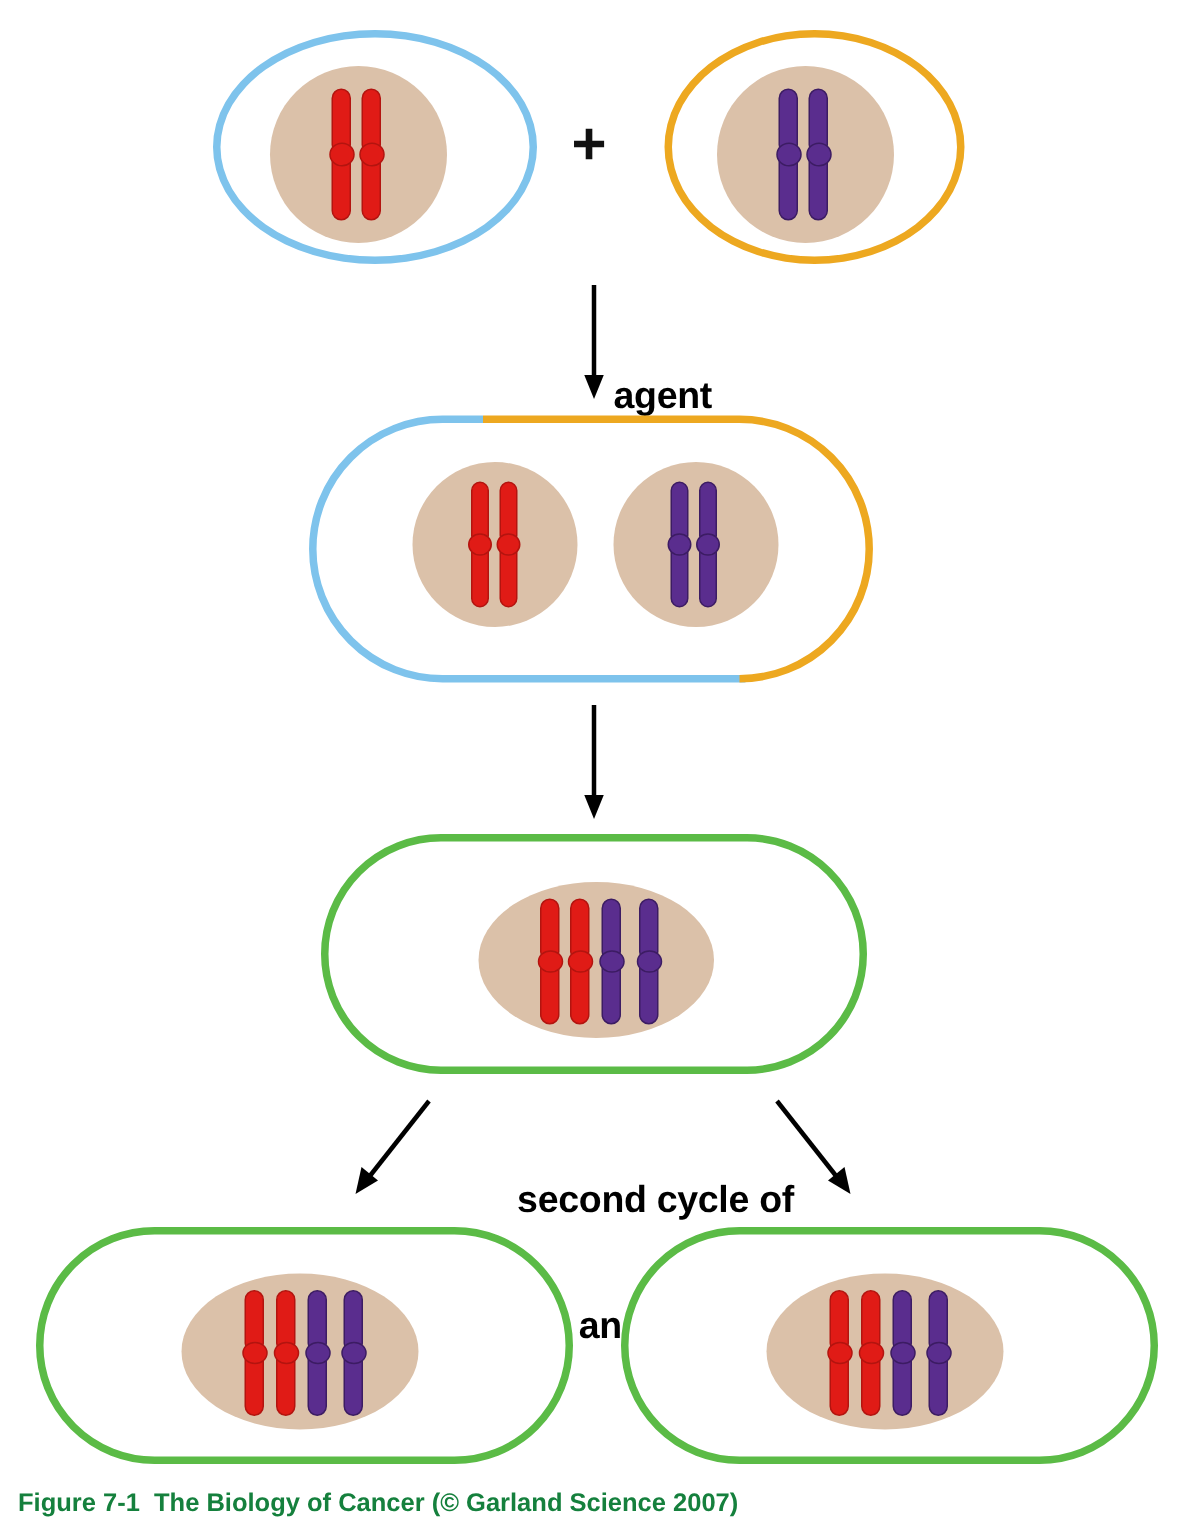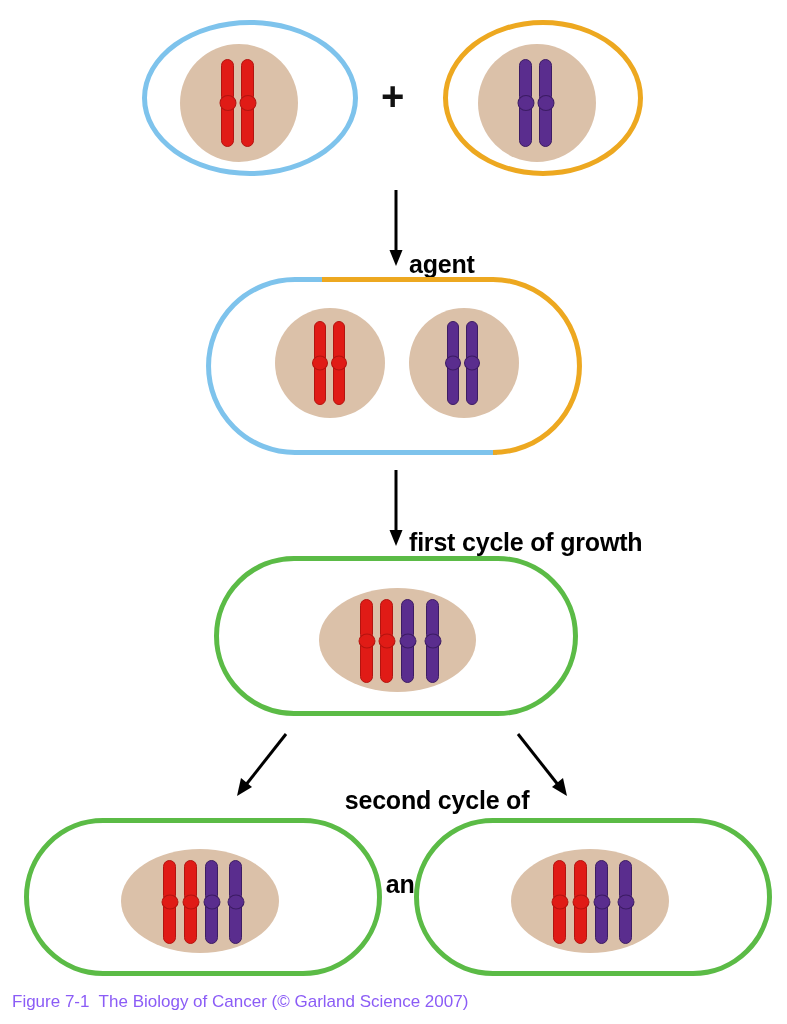--- a/index.html
+++ b/index.html
@@ -53,22 +53,22 @@
     white-space:pre;
   }
   .plus{
     position:absolute;
     font-weight:bold;
     color:#111;
     line-height:1;
   }
   .caption{
     position:absolute;
-    font-weight:normal;
-    color:#8b5cf6;
+    font-weight:bold;
+    color:#15803d;
     white-space:pre;
   }
   svg{position:absolute;overflow:visible;}
 </style>
 </head>
 <body>
 
 <div class="stage">
 
   <div class="abs cell-oval" style="left:142px;top:20px;width:216px;height:156px;border-width:5px;border-color:#7EC3EC;">
@@ -143,24 +143,20 @@
       <div class="arm top" style="height:42px;background:#5A2D8E;border:1.5px solid #3C1C63;box-sizing:border-box;"></div>
       <div class="arm bot" style="height:44px;background:#5A2D8E;border:1.5px solid #3C1C63;box-sizing:border-box;"></div>
       <div class="cent" style="top:42px;width:16px;height:15px;background:#5A2D8E;border:1.5px solid #3C1C63;box-sizing:border-box;"></div>
     </div>
   </div>
 
   <svg style="left:388px;top:470px;width:24px;height:78px;" width="24" height="78" viewBox="0 0 24 78">
     <line x1="8" y1="0" x2="8" y2="64" stroke="#000" stroke-width="3"></line>
     <polygon points="8,76 1.5,60 14.5,60" fill="#000"></polygon>
   </svg>
-  <div class="label" style="left:409px;top:472px;font-size:25px;">
-    <div>first cycle of growth</div>
-    <div>and division</div>
-  </div>
 
   <div class="abs cell-pill" style="left:214px;top:556px;width:364px;height:160px;border-width:5px;border-color:#5BBB46;border-radius:80px;">
     <div class="nucleus" style="left:100px;top:27px;width:157px;height:104px;"></div>
 
     <div class="chromo" style="left:141px;top:38px;width:13px;height:84px;">
       <div class="arm top" style="height:42px;background:#E01B16;border:1.5px solid #B3140F;box-sizing:border-box;"></div>
       <div class="arm bot" style="height:44px;background:#E01B16;border:1.5px solid #B3140F;box-sizing:border-box;"></div>
       <div class="cent" style="top:42px;width:17px;height:15px;background:#E01B16;border:1.5px solid #B3140F;box-sizing:border-box;"></div>
     </div>
     <div class="chromo" style="left:161px;top:38px;width:13px;height:84px;">

